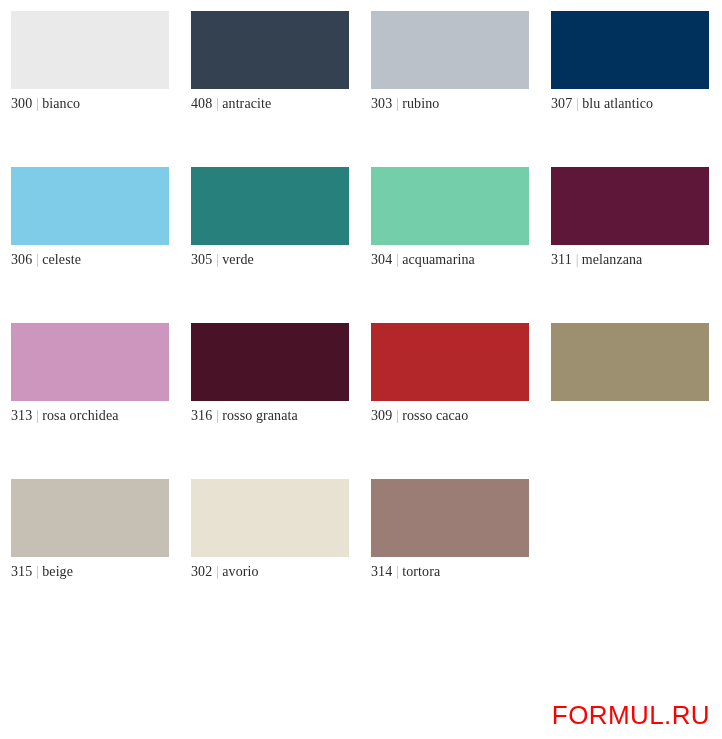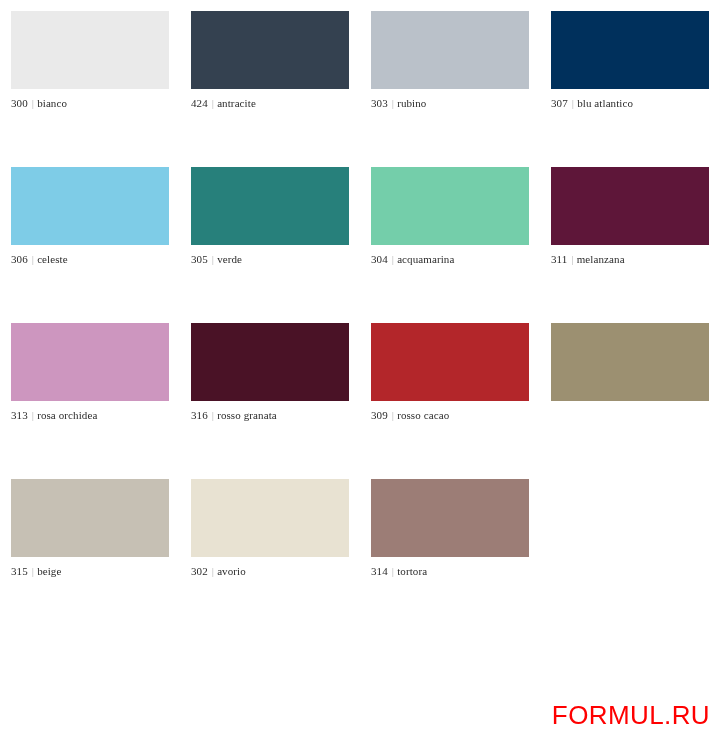--- a/index.html
+++ b/index.html
@@ -38,21 +38,21 @@
   }
 
   .swatch-chip {
     width: 158px;
     height: 78px;
     display: block;
   }
 
   .swatch-label {
     margin-top: 7px;
-    font-size: 11px;
+    font-size: 14px;
     line-height: 15px;
     color: #2b2b2b;
     white-space: nowrap;
     letter-spacing: 0.1px;
   }
 
   .swatch-code {
     color: #2b2b2b;
   }
 
@@ -81,21 +81,21 @@
 </head>
 <body style="background: rgb(255, 255, 255);">
 
 <div id="palette-grid">
     <div class="swatch-cell">
       <div class="swatch-chip" style="background: rgb(234, 234, 234);"></div>
       <div class="swatch-label"><span class="swatch-code">300</span><span class="swatch-sep">|</span><span class="swatch-name">bianco</span></div>
     </div>
     <div class="swatch-cell">
       <div class="swatch-chip" style="background: rgb(52, 65, 80);"></div>
-      <div class="swatch-label"><span class="swatch-code">424</span><span class="swatch-sep">|</span><span class="swatch-name">antracite</span></div>
+      <div class="swatch-label"><span class="swatch-code">408</span><span class="swatch-sep">|</span><span class="swatch-name">antracite</span></div>
     </div>
     <div class="swatch-cell">
       <div class="swatch-chip" style="background: rgb(186, 193, 201);"></div>
       <div class="swatch-label"><span class="swatch-code">303</span><span class="swatch-sep">|</span><span class="swatch-name">rubino</span></div>
     </div>
     <div class="swatch-cell">
       <div class="swatch-chip" style="background: rgb(0, 48, 92);"></div>
       <div class="swatch-label"><span class="swatch-code">307</span><span class="swatch-sep">|</span><span class="swatch-name">blu atlantico</span></div>
     </div>
     <div class="swatch-cell">

